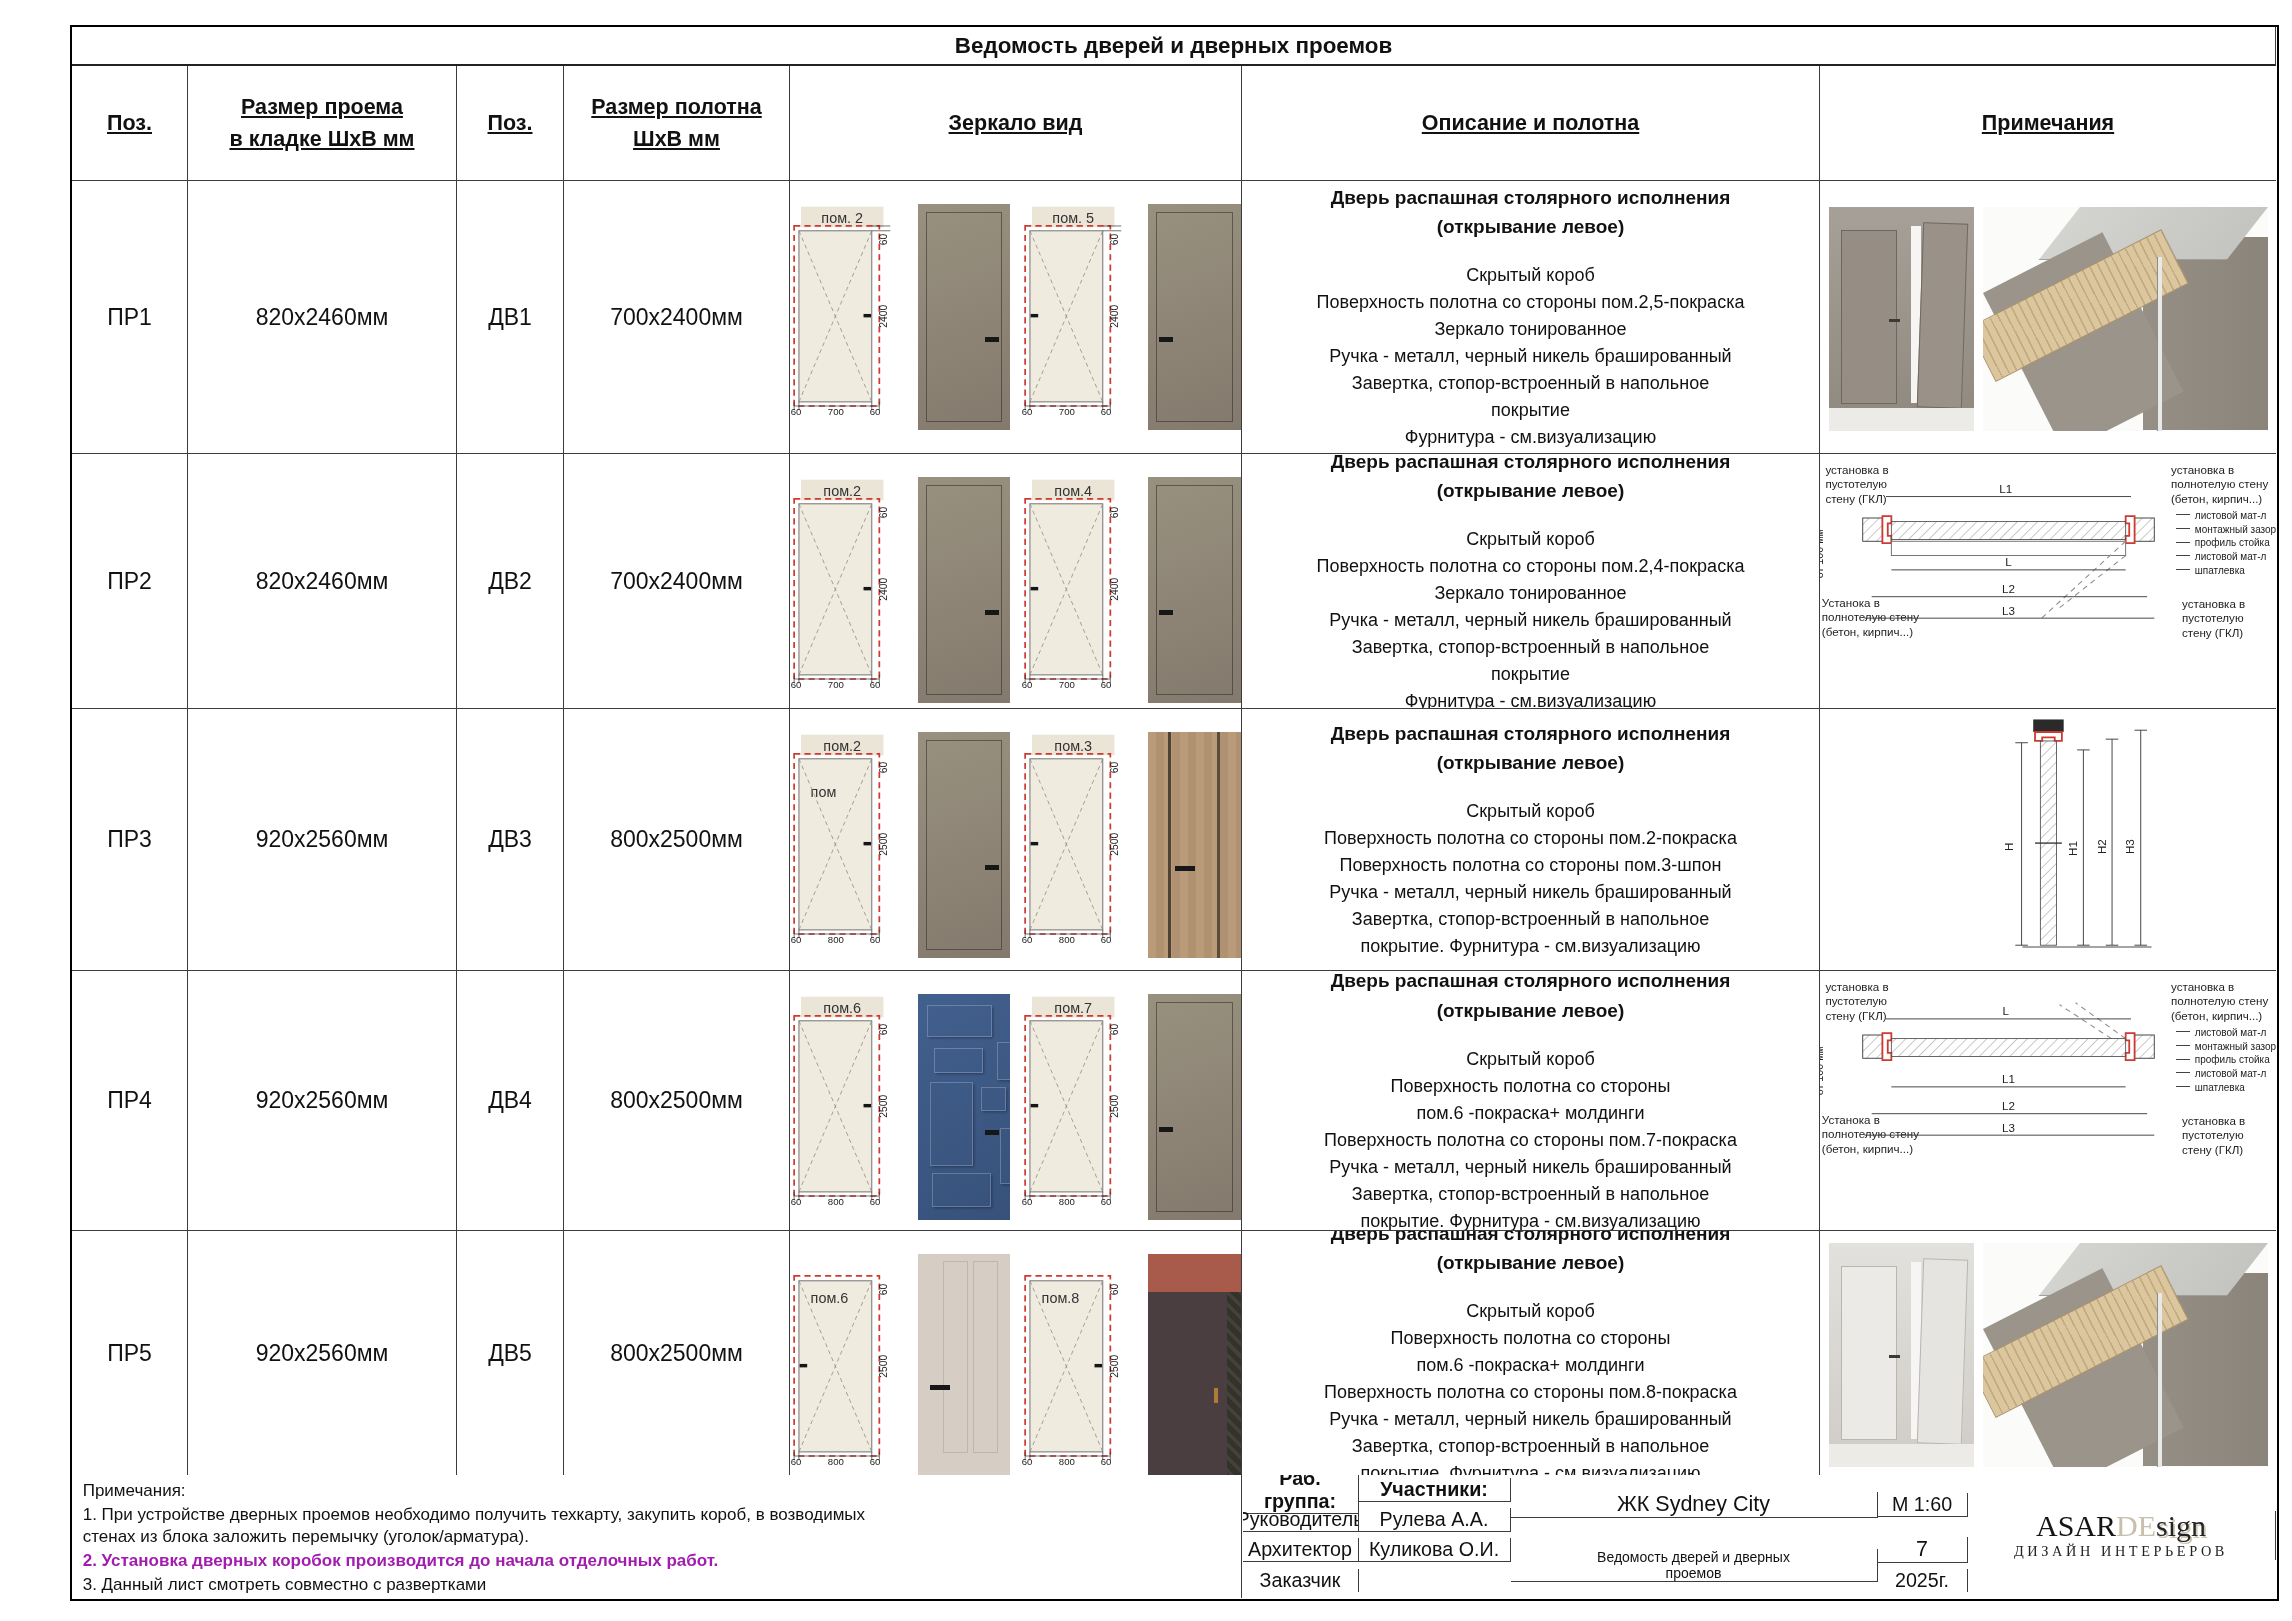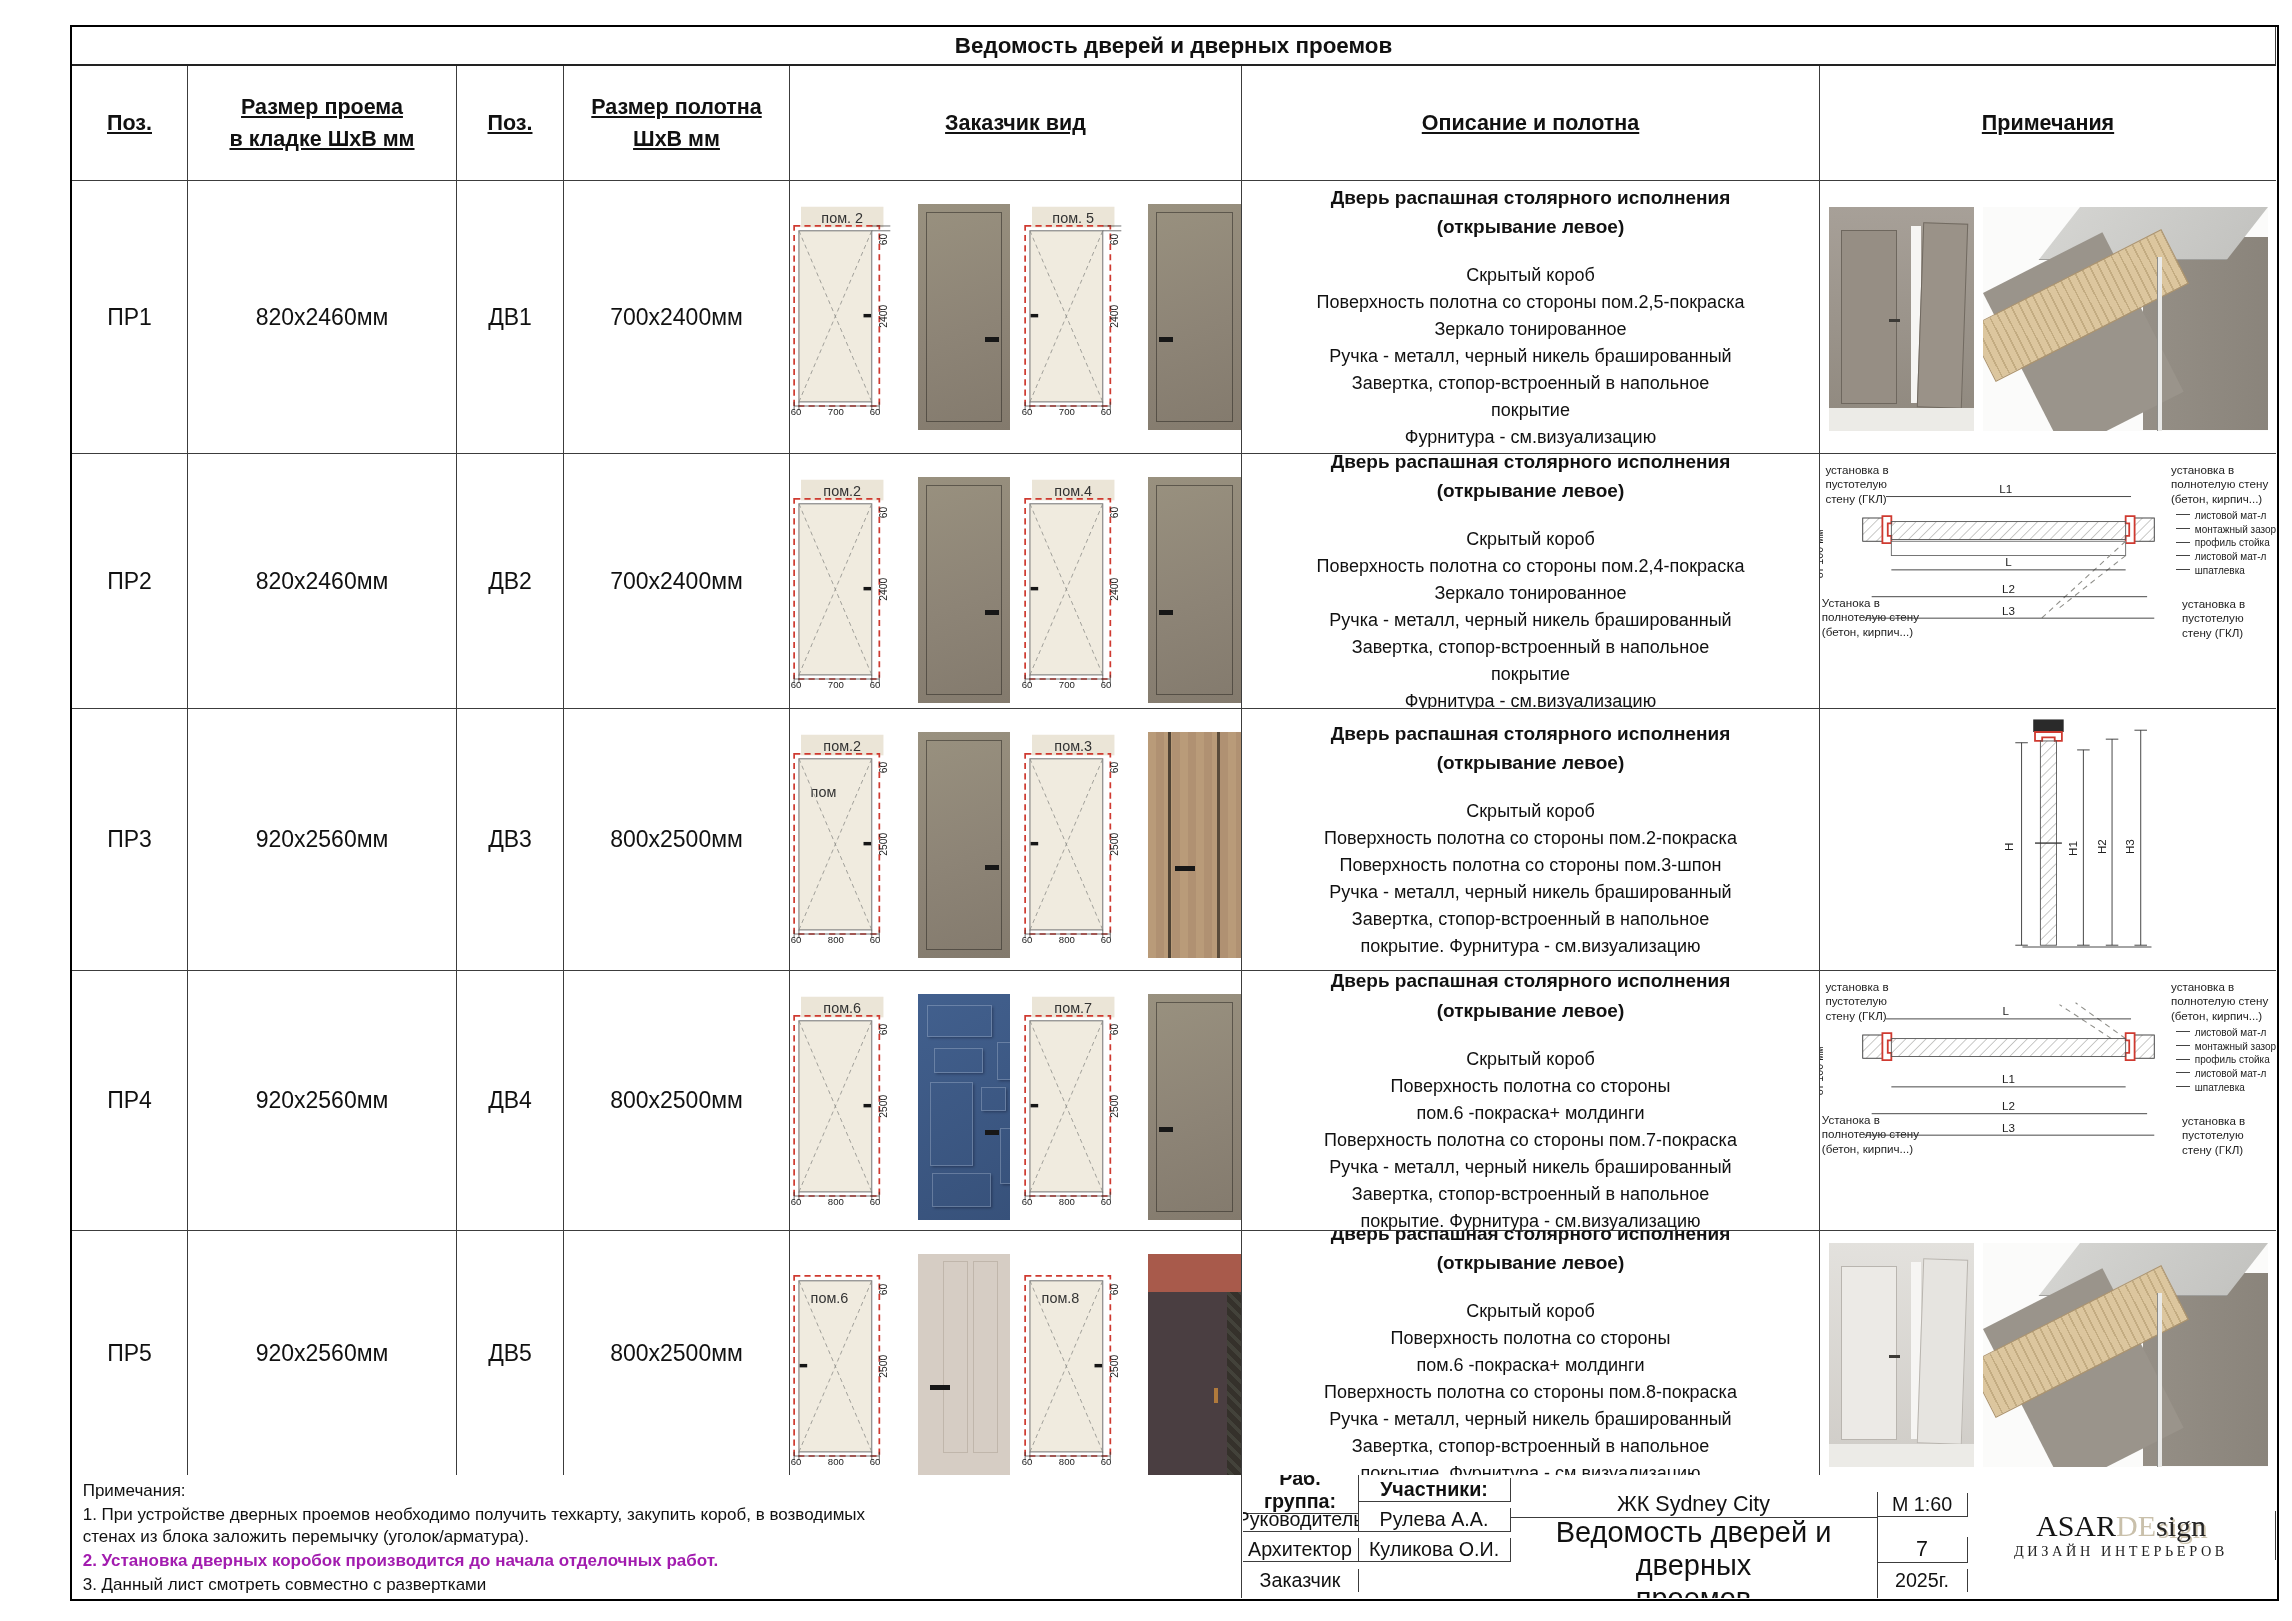--- a/index.html
+++ b/index.html
@@ -94,21 +94,21 @@
 <div class="sheet">
 
   <div class="cell title-cell">Ведомость дверей и дверных проемов</div>
 
   <div class="cell hdr">Поз.</div>
   <div class="cell hdr ml">Размер проема
 в кладке ШхВ мм</div>
   <div class="cell hdr">Поз.</div>
   <div class="cell hdr ml">Размер полотна
 ШхВ мм</div>
-  <div class="cell hdr">Заказчик вид</div>
+  <div class="cell hdr">Зеркало вид</div>
   <div class="cell hdr">Описание и полотна</div>
   <div class="cell hdr nr">Примечания</div>
 
   <div class="cell val">ПР1</div>
   <div class="cell val">820х2460мм</div>
   <div class="cell val">ДВ1</div>
   <div class="cell val">700х2400мм</div>
   <div class="cell view">
     <svg class="diag" viewBox="0 0 170 306">
       <rect x="16" y="2" width="120" height="30" fill="#ebe5d7"></rect>
@@ -602,21 +602,21 @@
     <div class="tb" style="grid-column:3;grid-row:1/3;font-size:21.5px">ЖК Sydney City</div>
     <div class="tb ml" style="grid-column:4;grid-row:1/3"><span class="ml">М</span>&nbsp;<br><span>1:60</span></div>
     <div class="tb logo nr" style="grid-column:5;grid-row:1/5;border-bottom:none">
       <div class="logoline"><span class="a">ASAR</span><span class="b">DE</span><span class="c">sign</span></div>
       <div class="logosub">ДИЗАЙН ИНТЕРЬЕРОВ</div>
     </div>
     <div class="tb">Руководитель</div>
     <div class="tb">Рулева А.А.</div>
     <div class="tb">Архитектор</div>
     <div class="tb">Куликова О.И.</div>
-    <div class="tb ml" style="grid-column:3;grid-row:3/5;font-size:29px">Ведомость дверей и дверных
+    <div class="tb ml" style="grid-column:3;grid-row:3/5;font-size:14px">Ведомость дверей и дверных
 проемов</div>
     <div class="tb" style="grid-column:4;grid-row:3;font-size:21.5px">7</div>
     <div class="tb" style="border-bottom:none">Заказчик</div>
     <div class="tb" style="border-bottom:none"></div>
     <div class="tb" style="grid-column:4;grid-row:4;border-bottom:none">2025г.</div>
   </div>
 
 </div>
 
 

